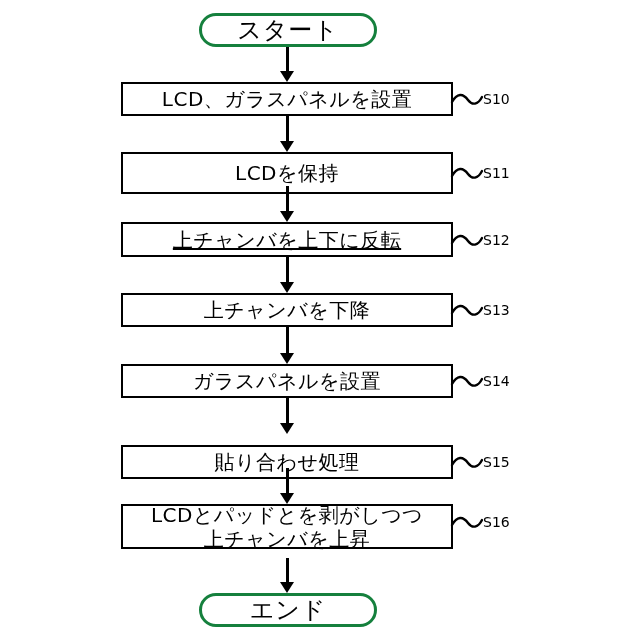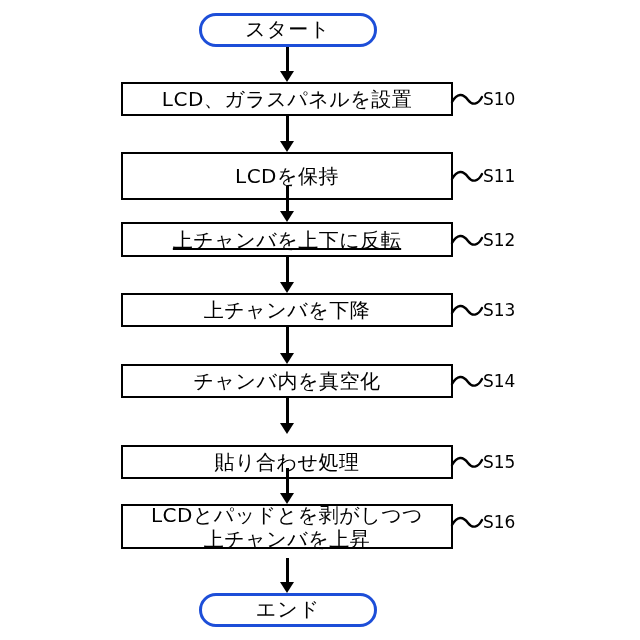--- a/index.html
+++ b/index.html
@@ -12,25 +12,25 @@
   .canvas {
     position: relative;
     width: 640px; height: 640px;
     background: #ffffff;
     overflow: hidden;
   }
   
   .terminal {
     position: absolute;
     left: 199px; width: 178px; height: 34px;
-    border: 3px solid #1d4ed8;
+    border: 3px solid #15803d;
     border-radius: 17px;
     background: #fff;
-    display: flex; justify-content: center;
-    font-size: 20px;
+    display: flex; align-items: center; justify-content: center;
+    font-size: 24px;
     letter-spacing: 1px;
   }
   
   .step {
     position: absolute;
     left: 121px; width: 332px;
   }
   .step .box {
     width: 100%; height: 100%;
     border: 2.5px solid #000;
@@ -45,21 +45,21 @@
   .step .tilde {
     position: absolute;
     left: 329px; top: 50%;
     transform: translateY(-50%);
     width: 34px; height: 18px;
   }
   .step .step-label {
     position: absolute;
     left: 362px; top: 50%;
     transform: translateY(-50%);
-    font-size: 17px;
+    font-size: 14px;
     white-space: nowrap;
   }
   .step.tall .tilde, .step.tall .step-label { top: 18px; }
   
   .arrow {
     position: absolute;
     left: 280px; width: 14px;
   }
   .arrow .stem {
     position: absolute;
@@ -96,21 +96,21 @@
       <path d="M2,12 C7,3 13,3 18,10 C22,15.5 28,15 32,7" fill="none" stroke="#000" stroke-width="2.4" stroke-linecap="round"></path>
     </svg>
     <span class="step-label">S10</span>
   </div>
 
   <div class="arrow" style="top:116px;height:36px;">
     <div class="stem"></div>
     <div class="head"></div>
   </div>
 
-  <div class="step" style="top:152px;height:48px;">
+  <div class="step" style="top:152px;height:42px;">
     <div class="box">LCDを保持</div>
     <svg class="tilde" viewBox="0 0 34 18">
       <path d="M2,12 C7,3 13,3 18,10 C22,15.5 28,15 32,7" fill="none" stroke="#000" stroke-width="2.4" stroke-linecap="round"></path>
     </svg>
     <span class="step-label">S11</span>
   </div>
 
   <div class="arrow" style="top:186px;height:36px;">
     <div class="stem"></div>
     <div class="head"></div>
@@ -136,21 +136,21 @@
     </svg>
     <span class="step-label">S13</span>
   </div>
 
   <div class="arrow" style="top:327px;height:37px;">
     <div class="stem"></div>
     <div class="head"></div>
   </div>
 
   <div class="step" style="top:364px;height:34px;">
-    <div class="box">チャンバ内を真空化</div>
+    <div class="box">ガラスパネルを設置</div>
     <svg class="tilde" viewBox="0 0 34 18">
       <path d="M2,12 C7,3 13,3 18,10 C22,15.5 28,15 32,7" fill="none" stroke="#000" stroke-width="2.4" stroke-linecap="round"></path>
     </svg>
     <span class="step-label">S14</span>
   </div>
 
   <div class="arrow" style="top:398px;height:36px;">
     <div class="stem"></div>
     <div class="head"></div>
   </div>

